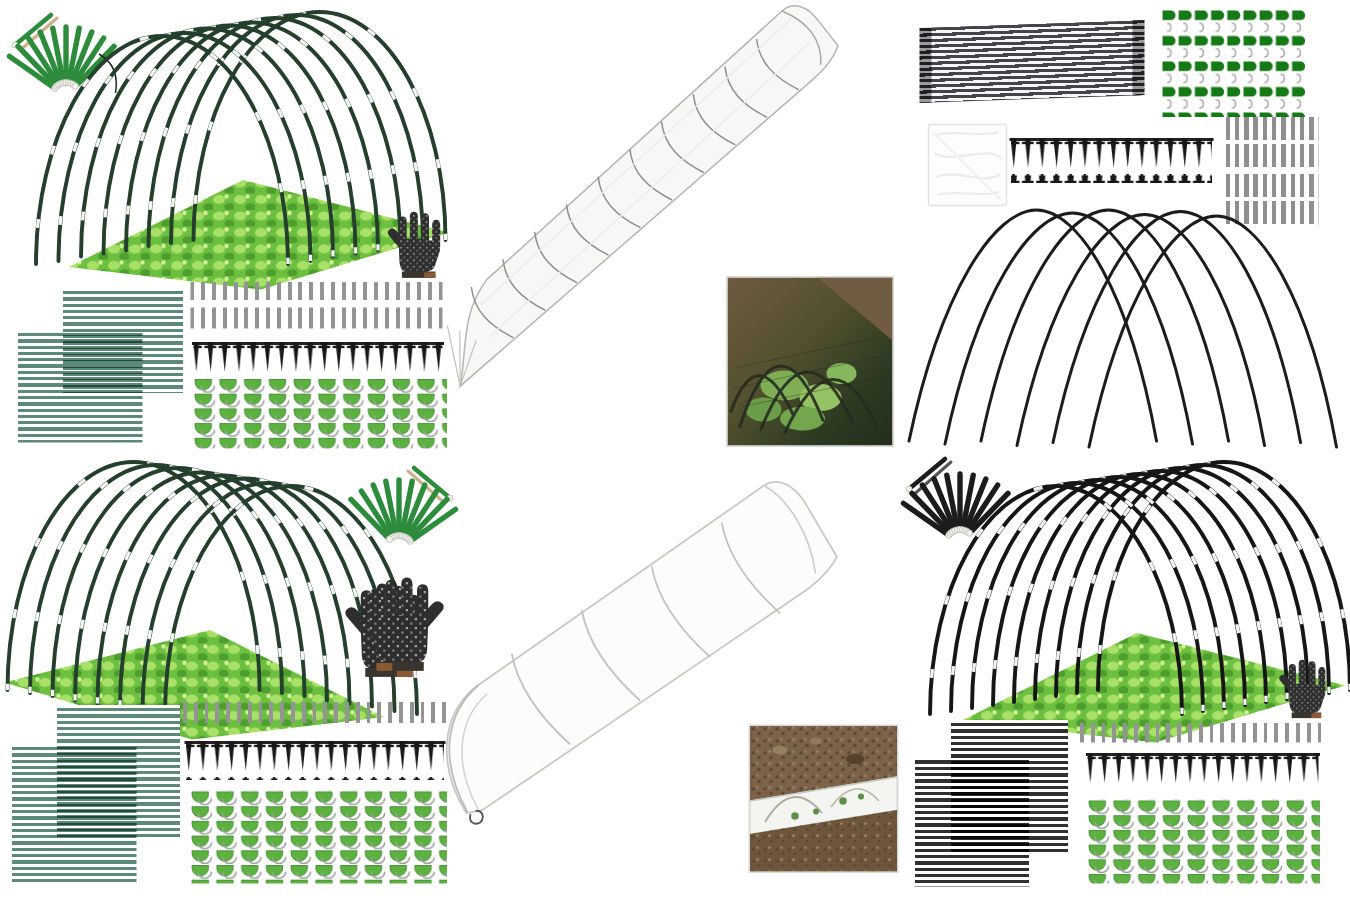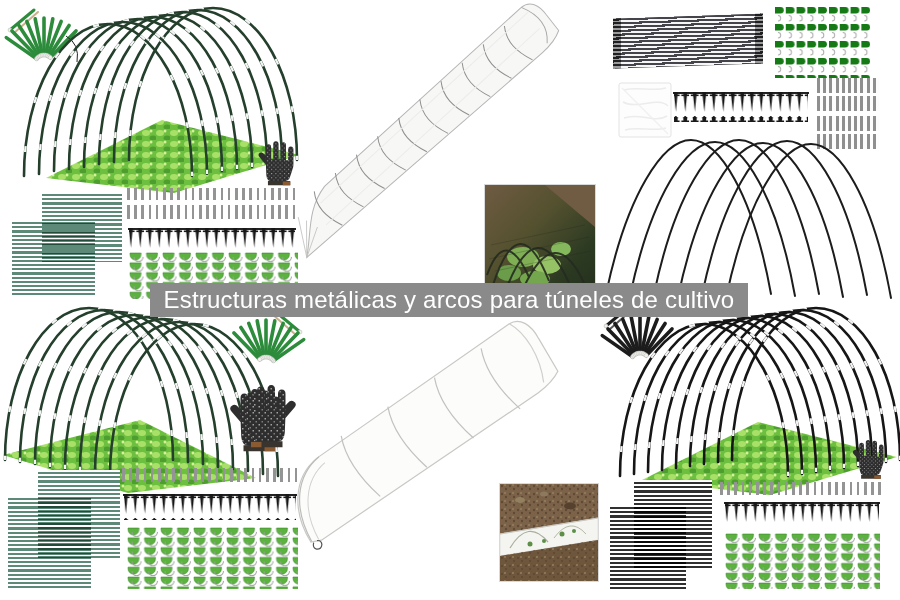--- a/index.html
+++ b/index.html
@@ -384,17 +384,14 @@
     <svg class="abs" style="left:122px;top:200px" width="160" height="28">
       <line class="stakebar" x1="2" y1="3" x2="158" y2="3"></line>
       <rect x="3" y="2" width="154" height="24" fill="url(#pat-spikes)"></rect>
     </svg>
 
     <svg class="abs" style="left:124px;top:233px" width="156" height="56">
       <rect width="156" height="56" fill="url(#pat-clips)"></rect>
     </svg>
   </div>
 
-  <div id="banner" class="abs">
-    <span>Estructuras metálicas y arcos para túneles de cultivo</span>
-  </div>
 
 </div>
 
 </body></html>

